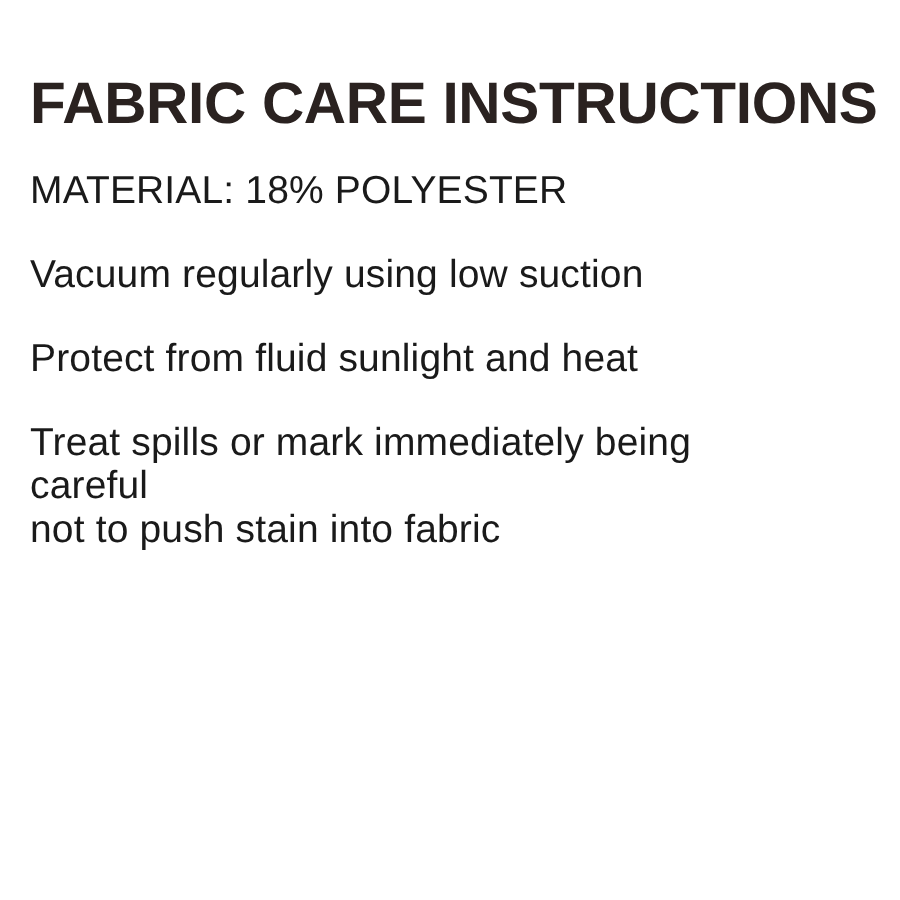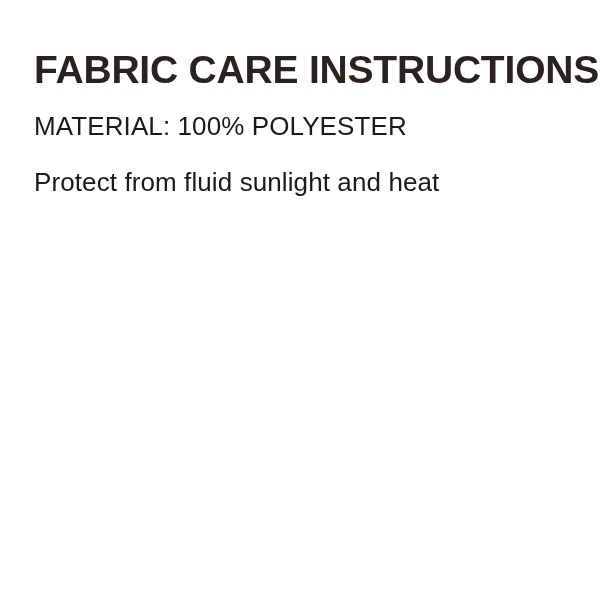--- a/index.html
+++ b/index.html
@@ -15,21 +15,21 @@
     -webkit-font-smoothing: antialiased;
     overflow: hidden;
   }
 
   .care-label {
     position: relative;
     width: 600px;
     height: 600px;
     background: #ffffff;
     box-sizing: border-box;
-    padding: 0 34px;
+    padding: 0 20px;
   }
 
   .label-title {
     margin: 0;
     padding-top: 48px;
     font-family: "Liberation Sans", sans-serif;
     font-size: 39px;
     font-weight: bold;
     line-height: 44px;
     letter-spacing: -0.2px;
@@ -68,19 +68,22 @@
     white-space: pre-line;
   }
 </style>
 </head>
 <body>
 
 <div class="care-label">
 
   <h1 class="label-title">FABRIC CARE INSTRUCTIONS</h1>
 
-  <p class="material-line">MATERIAL: 100% POLYESTER</p>
+  <p class="material-line">MATERIAL: 18% POLYESTER</p>
 
   <ul class="instructions-list">
+    <li class="instruction-item">Vacuum regularly using low suction</li>
     <li class="instruction-item">Protect from fluid sunlight and heat</li>
+    <li class="instruction-item">Treat spills or mark immediately being careful
+not to push stain into fabric</li>
   </ul>
 
 </div>
 
 </body></html>

